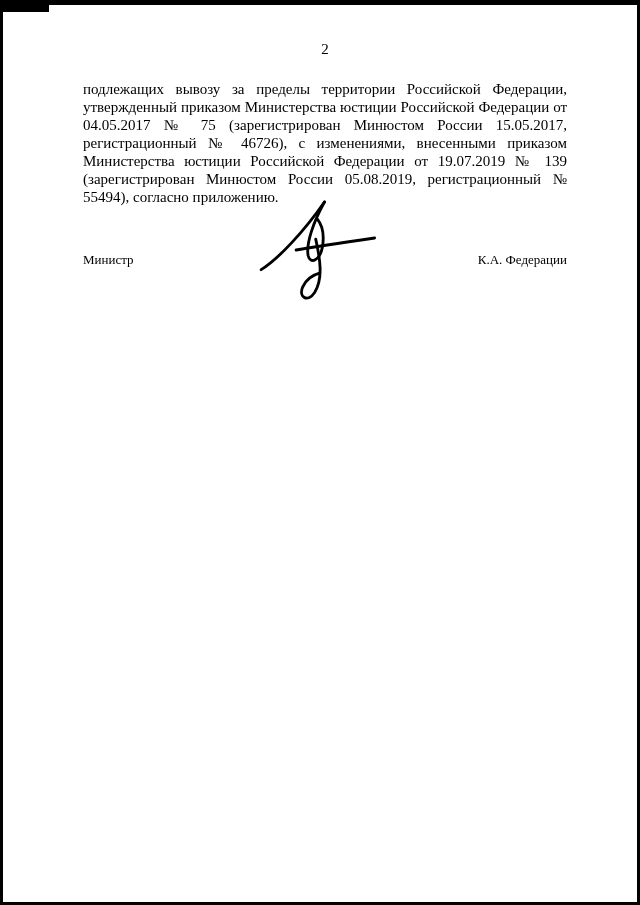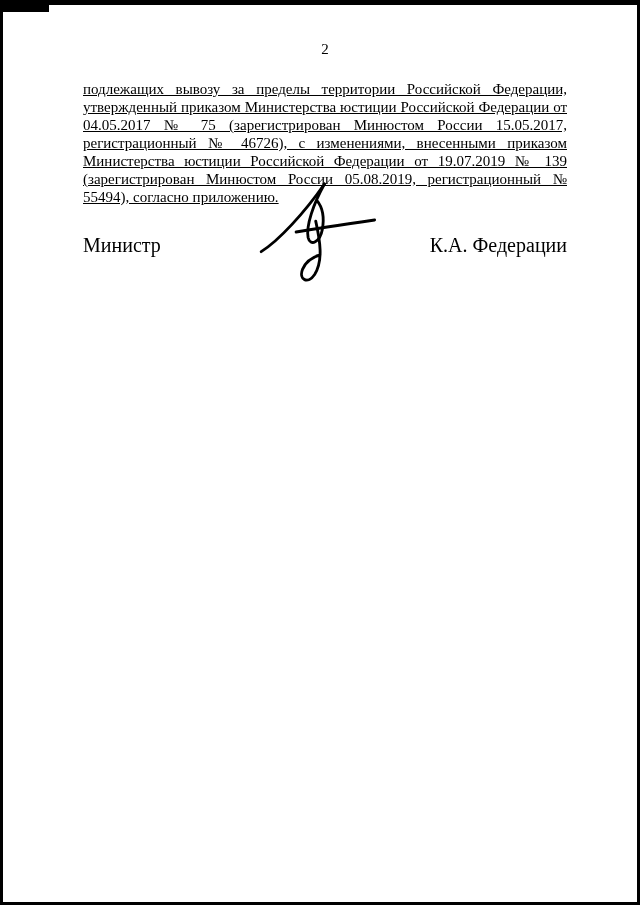--- a/index.html
+++ b/index.html
@@ -32,29 +32,28 @@
     text-align: center;
     font-size: 15px;
     margin: 6px 0 22px 0;
   }
   .body-paragraph {
     margin: 0;
     font-size: 15px;
     line-height: 18px;
     text-align: justify;
     text-justify: inter-word;
-    text-decoration: underline;
   }
   .signature-row {
     position: relative;
-    margin-top: 28px;
+    margin-top: 46px;
     display: flex;
     justify-content: space-between;
     align-items: baseline;
-    font-size: 20px;
+    font-size: 13px;
   }
   .signer-title { white-space: nowrap; }
   .signer-name  { white-space: nowrap; }
   .signature {
     position: absolute;
     left: 50%;
     top: -58px;
     transform: translateX(-55%);
     width: 120px;
     height: 112px;

